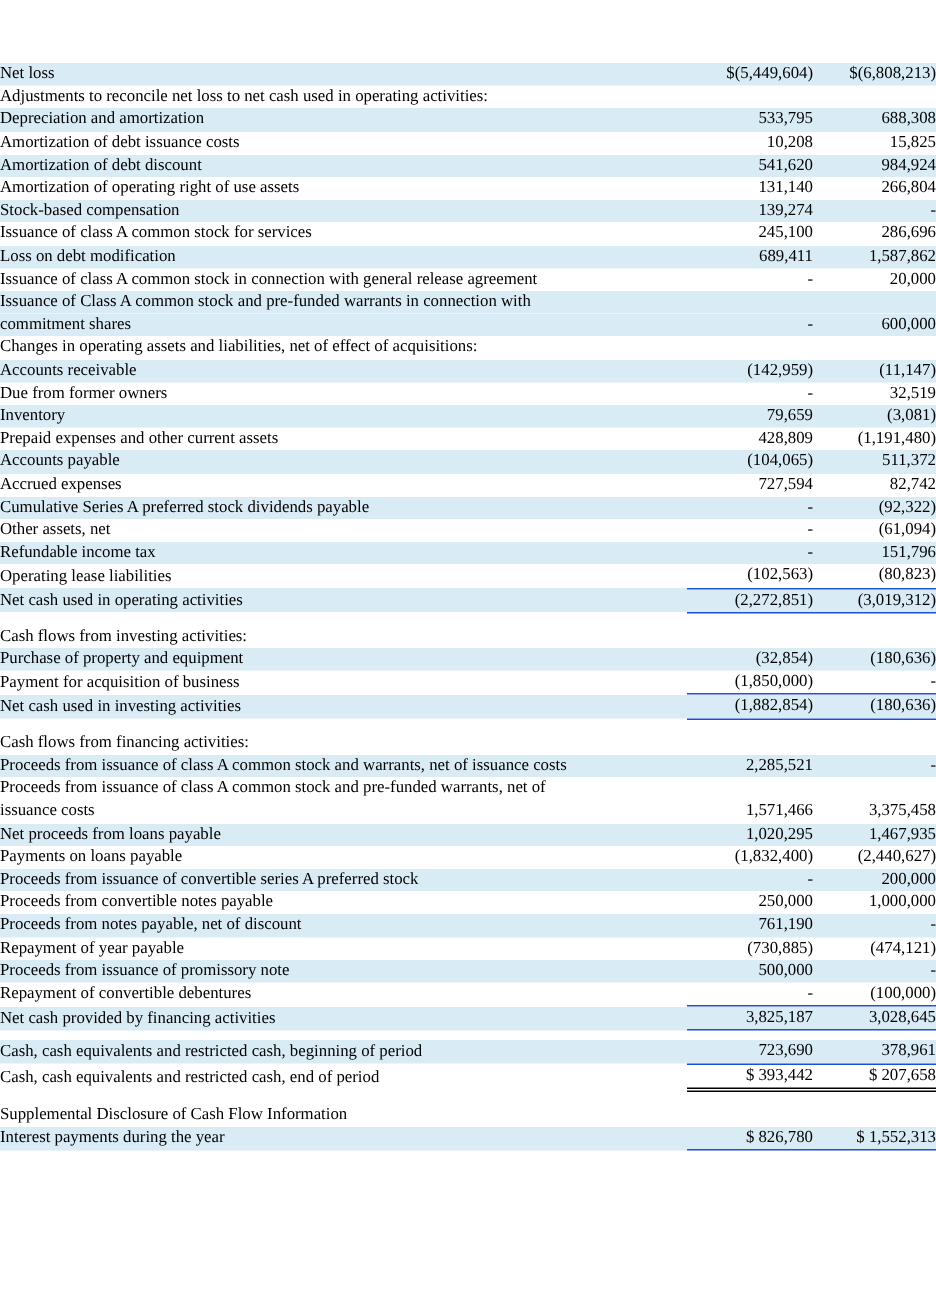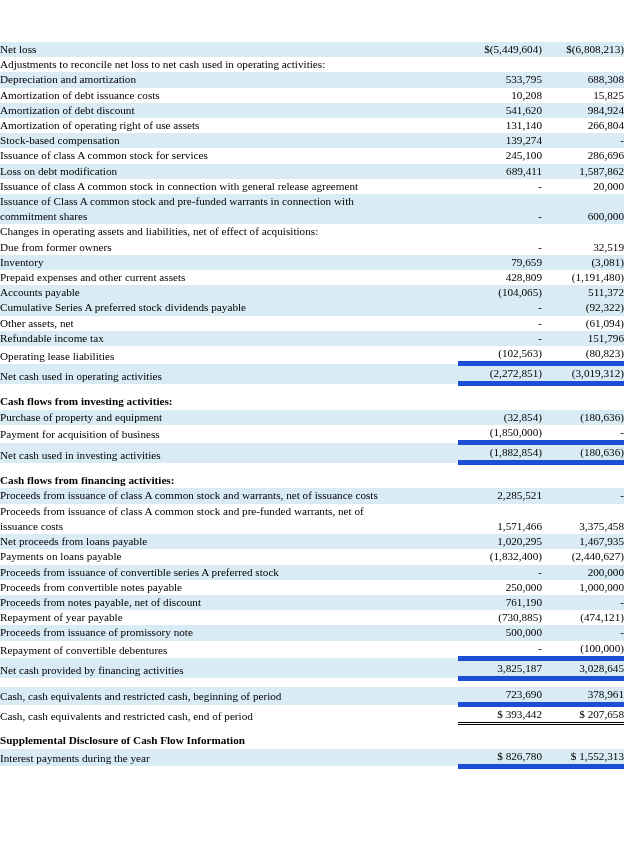--- a/index.html
+++ b/index.html
@@ -46,24 +46,24 @@
   td.num {
     text-align: right;
     padding-right: 4px;
   }
   tr.shade td { background: #d9ecf5; }
   tr.plain td { background: #ffffff; }
 
   .ind0 { padding-left: 2px; }
   .ind1 { padding-left: 12px; }
   .ind2 { padding-left: 24px; }
-  .bold { font-weight: bold; }
+  .bold { font-weight: normal; }
 
   
-  td.num.ul-single { border-bottom: 5px solid #1d4ed8; }
+  td.num.ul-single { border-bottom: 1px solid #1d4ed8; }
   td.num.ul-double {
     border-bottom: 3px double #000;
   }
   tr.spacer td { height: 8px; line-height: 8px; font-size: 1px; }
   tr.halfspacer td { height: 6px; line-height: 6px; font-size: 1px; }
 </style>
 </head>
 <body>
 
 <div class="sheet">
@@ -132,40 +132,50 @@
         <tr class="shade">
           <td class="label ind2">commitment shares</td>
           <td class="num">-</td>
           <td class="num">600,000</td>
         </tr>
         <tr class="plain">
           <td class="label ind0">Changes in operating assets and liabilities, net of effect of acquisitions:</td>
           <td class="num"></td>
           <td class="num"></td>
         </tr>
+        <tr class="shade">
+          <td class="label ind1">Accounts receivable</td>
+          <td class="num">(142,959)</td>
+          <td class="num">(11,147)</td>
+        </tr>
         <tr class="plain">
           <td class="label ind1">Due from former owners</td>
           <td class="num">-</td>
           <td class="num">32,519</td>
         </tr>
         <tr class="shade">
           <td class="label ind1">Inventory</td>
           <td class="num">79,659</td>
           <td class="num">(3,081)</td>
         </tr>
         <tr class="plain">
           <td class="label ind1">Prepaid expenses and other current assets</td>
           <td class="num">428,809</td>
           <td class="num">(1,191,480)</td>
         </tr>
         <tr class="shade">
           <td class="label ind1">Accounts payable</td>
           <td class="num">(104,065)</td>
           <td class="num">511,372</td>
         </tr>
+        <tr class="plain">
+          <td class="label ind1">Accrued expenses</td>
+          <td class="num">727,594</td>
+          <td class="num">82,742</td>
+        </tr>
         <tr class="shade">
           <td class="label ind1">Cumulative Series A preferred stock dividends payable</td>
           <td class="num">-</td>
           <td class="num">(92,322)</td>
         </tr>
         <tr class="plain">
           <td class="label ind1">Other assets, net</td>
           <td class="num">-</td>
           <td class="num">(61,094)</td>
         </tr>

